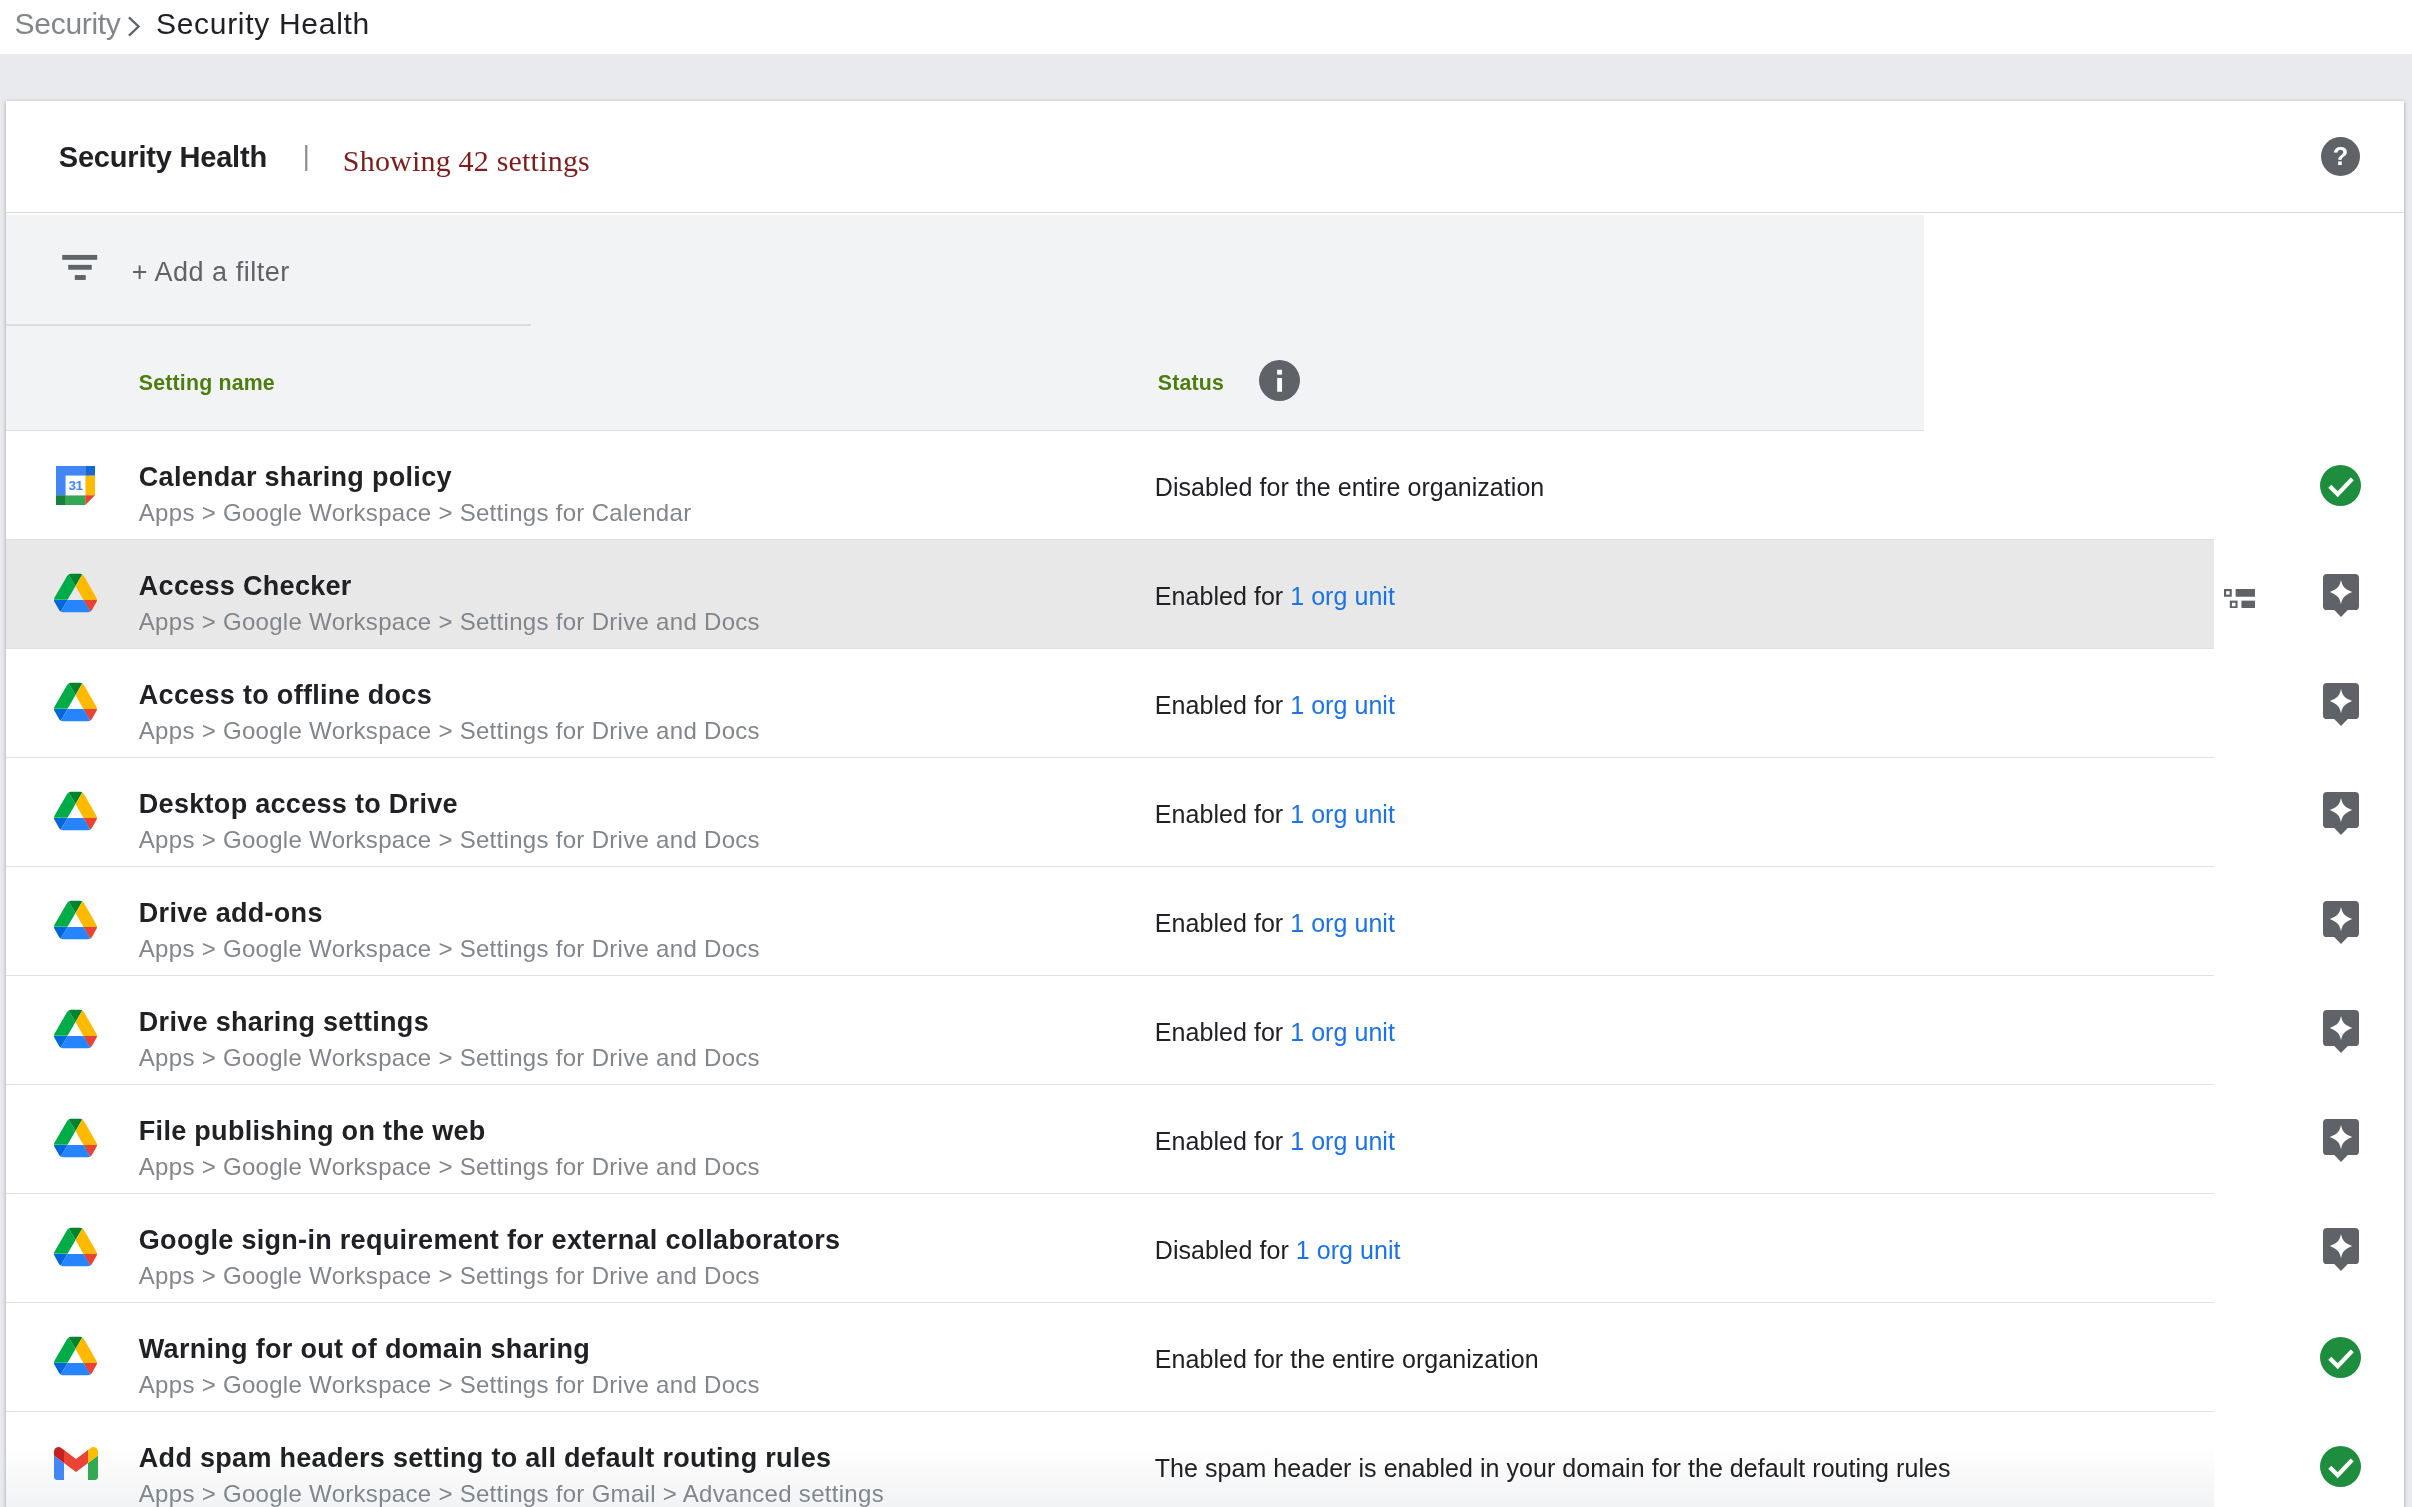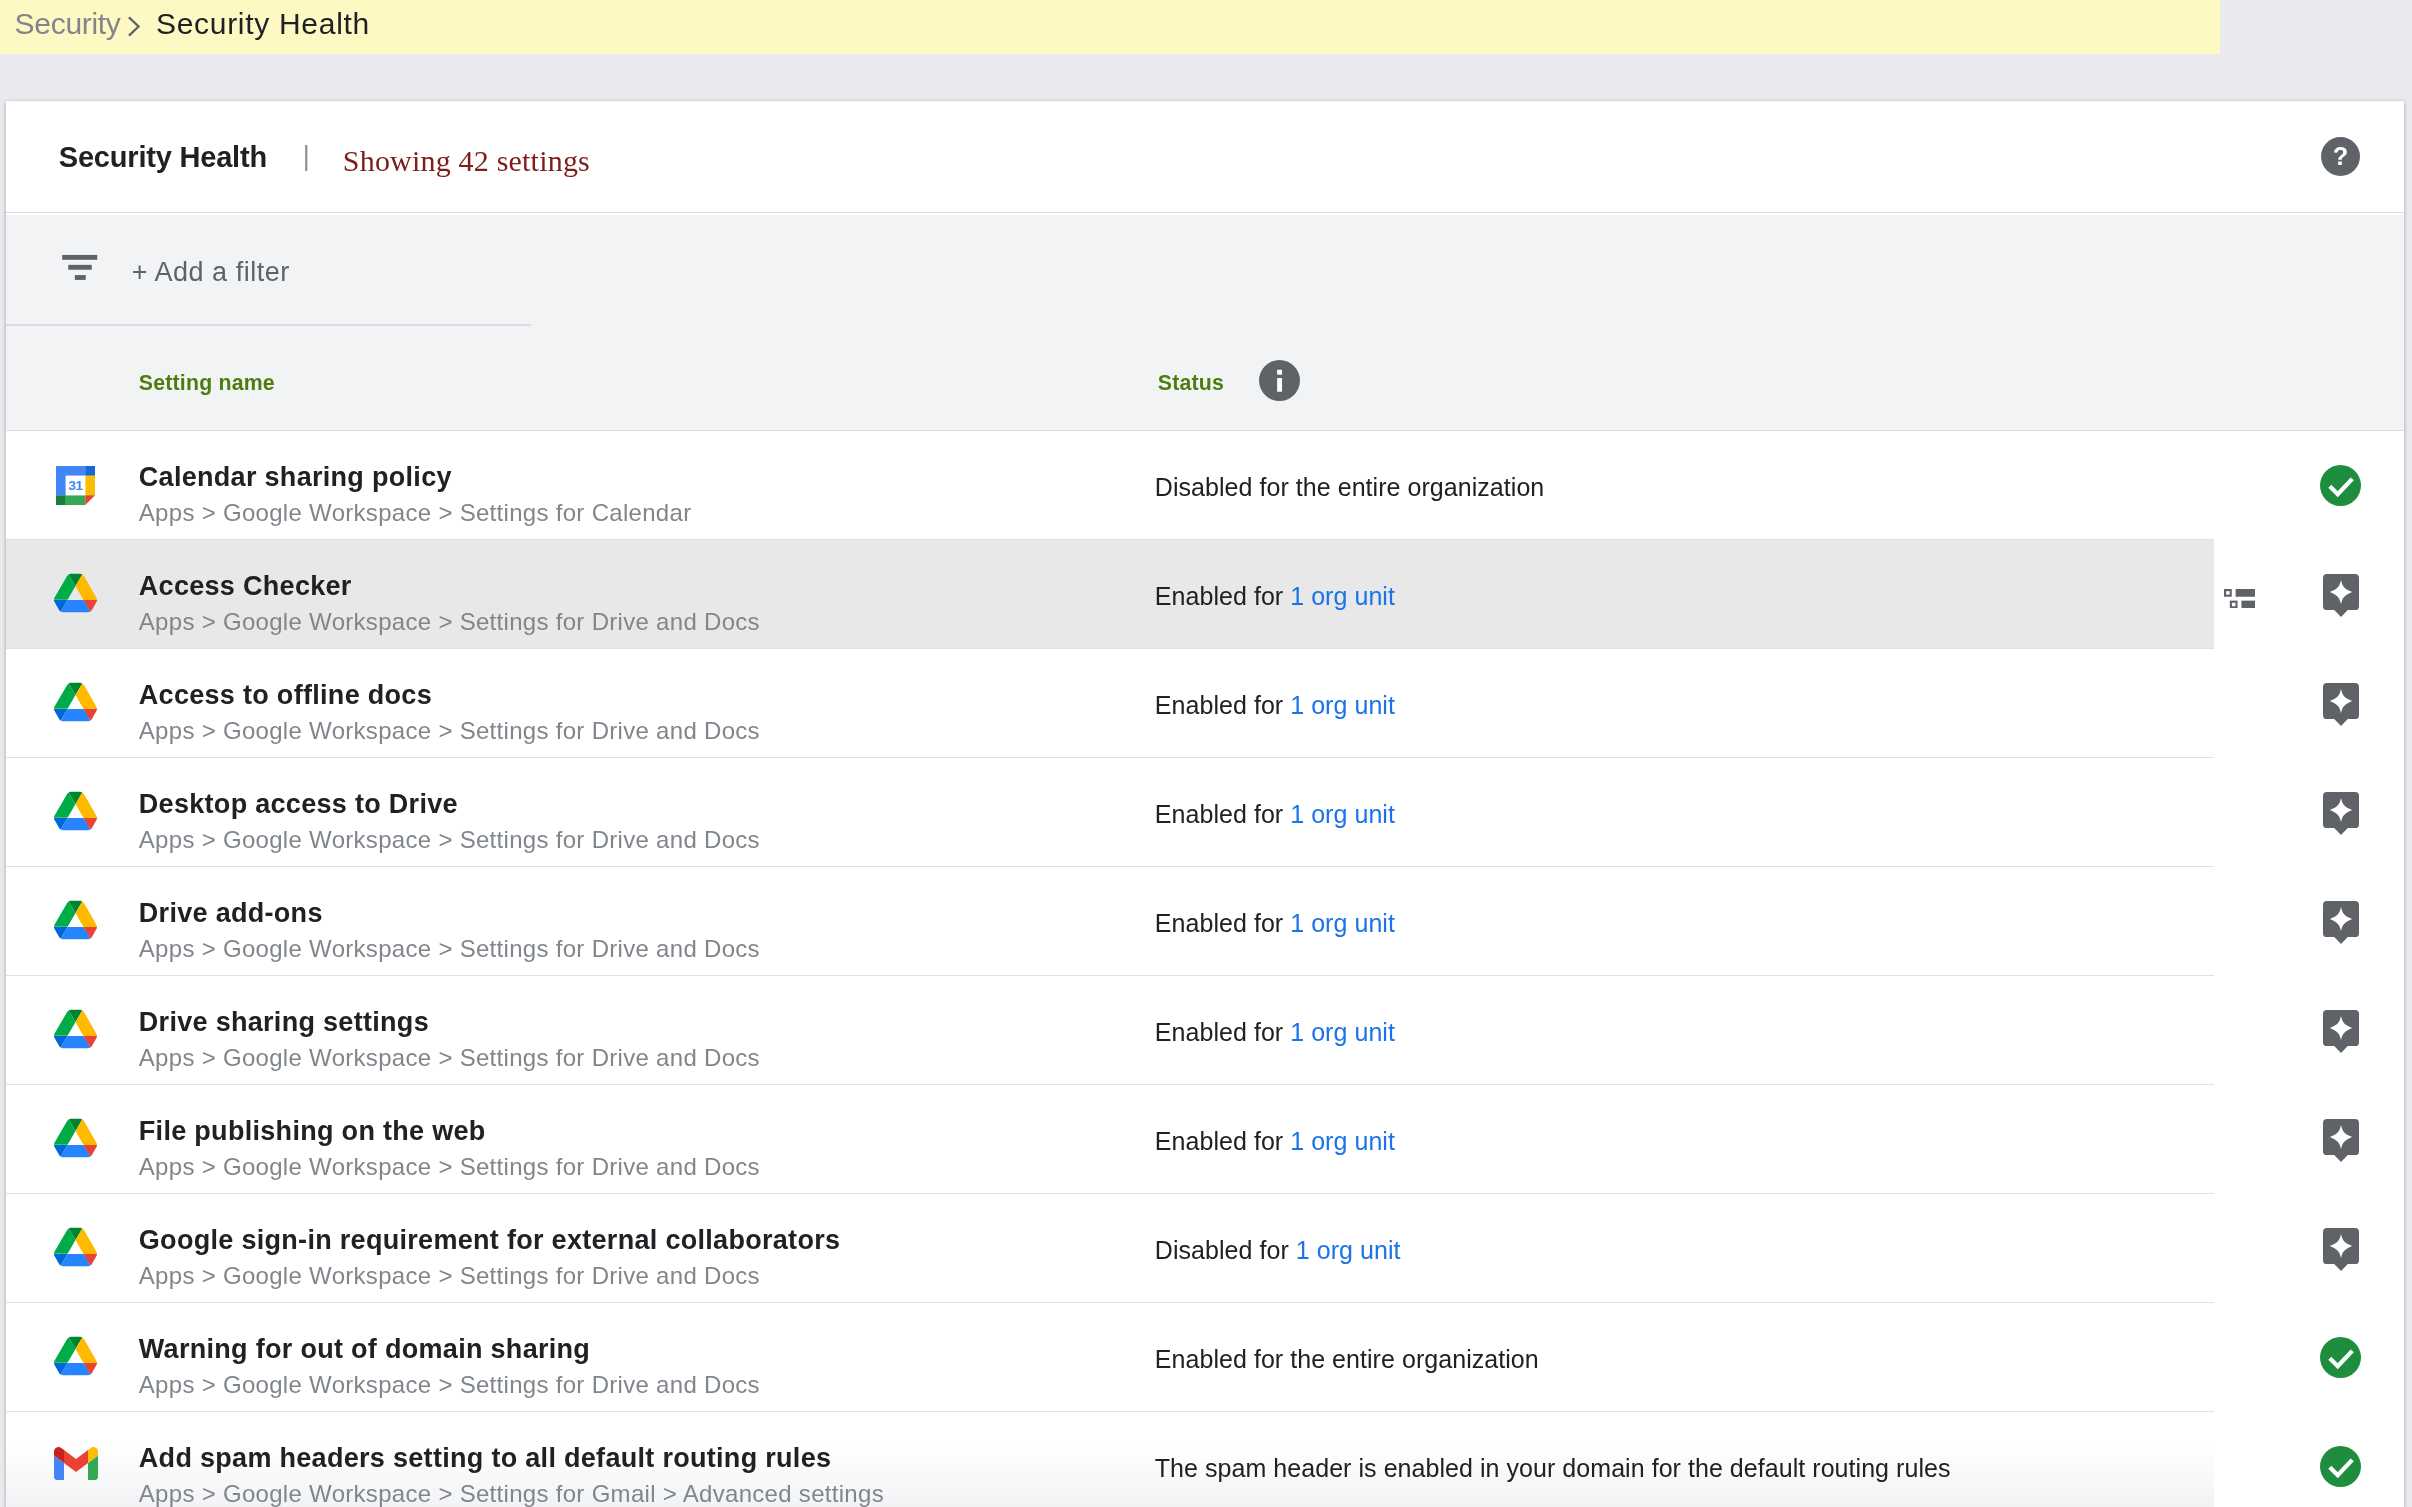--- a/index.html
+++ b/index.html
@@ -1,27 +1,27 @@
 <!DOCTYPE html>
 <html><head>
 <meta charset="utf-8">
 <style>
 * { margin:0; padding:0; box-sizing:border-box; }
 html,body { width:2412px; height:1508px; overflow:hidden; }
 body { font-family:"Liberation Sans", sans-serif; background:#e8eaed; position:relative; }
 .abs { position:absolute; }
-.topbar { position:absolute; left:0; top:0; width:2220px; height:54px; background:#fef9c3; }
+.topbar { position:absolute; left:0; top:0; width:2412px; height:54px; background:#ffffff; }
 .bc1 { position:absolute; left:14.6px; top:6.8px; font-size:30px; color:#80868b; letter-spacing:-0.3px; }
 .bc2 { position:absolute; left:156px; top:6.8px; font-size:30px; color:#202124; letter-spacing:0.7px; }
 .card { position:absolute; left:5.8px; top:101px; width:2398px; height:1407px; background:#fff; box-shadow:0 1px 3.9px rgba(0,0,0,0.32); }
 .chead { position:absolute; left:0; top:0; width:2398px; height:112px; background:#fff; border-bottom:1.9px solid #d9dbde; }
 .ctitle { position:absolute; left:53px; top:40px; font-size:29px; font-weight:bold; color:#202124; letter-spacing:-0.2px; }
 .csep { position:absolute; left:297px; top:40px; font-size:27px; color:#8a8f94; }
 .csub { position:absolute; left:337px; top:43px; font-size:30px; color:#7f1d1d; letter-spacing:0.2px;font-family:Liberation Serif, serif; }
-.grayband { position:absolute; left:0; top:114px; width:2398px; height:216px; background:#f1f3f4; border-bottom:1.9px solid #dcdee0; }
+.grayband { position:absolute; left:0; top:114px; width:1918px; height:216px; background:#f1f3f4; border-bottom:1.9px solid #dcdee0; }
 .fdiv { position:absolute; left:0; top:109px; width:525px; height:1.9px; background:#d9dbde; }
 .addfilter { position:absolute; left:126px; top:42px; font-size:27px; color:#5f6368; letter-spacing:0.5px; }
 .hlabel { font-size:21.3px; font-weight:bold; color:#4d7c0f; letter-spacing:0.2px; position:absolute; }
 .rows { position:absolute; left:0; top:330px; width:2398px; }
 .row { position:relative; width:2208px; height:109px; background:#fff; border-bottom:1.9px solid #dfe1e3; }
 .row.sel { background:#e8e8e8; }
 .row:last-child { border-bottom:none; background:linear-gradient(to bottom,#ffffff 0%,#ffffff 30%,#eff0f2 100%); }
 .rtitle { position:absolute; left:133px; top:31px; font-size:27px; color:#202124; letter-spacing:0.3px;font-weight:bold; }
 .rsub { position:absolute; left:133px; top:68px; font-size:24px; color:#80868b; letter-spacing:0.3px; }
 .rstatus { position:absolute; left:1149px; top:42px; font-size:25px; color:#202124; letter-spacing:0.05px; }

